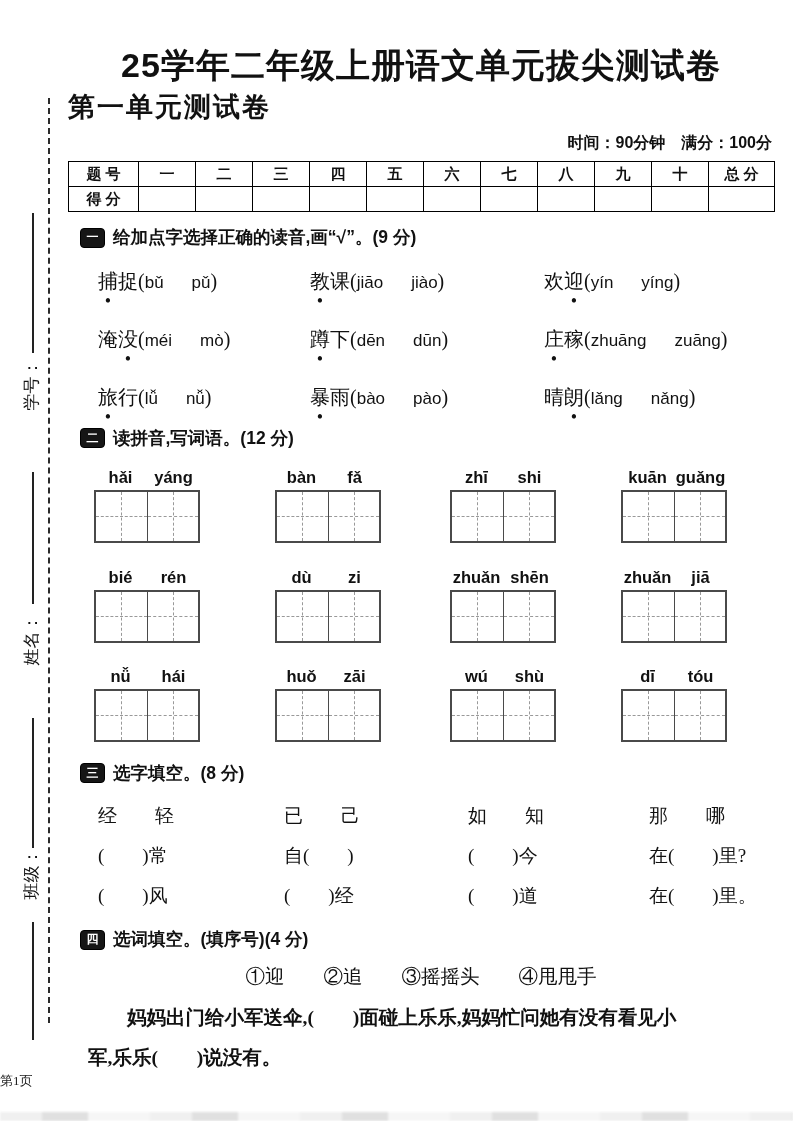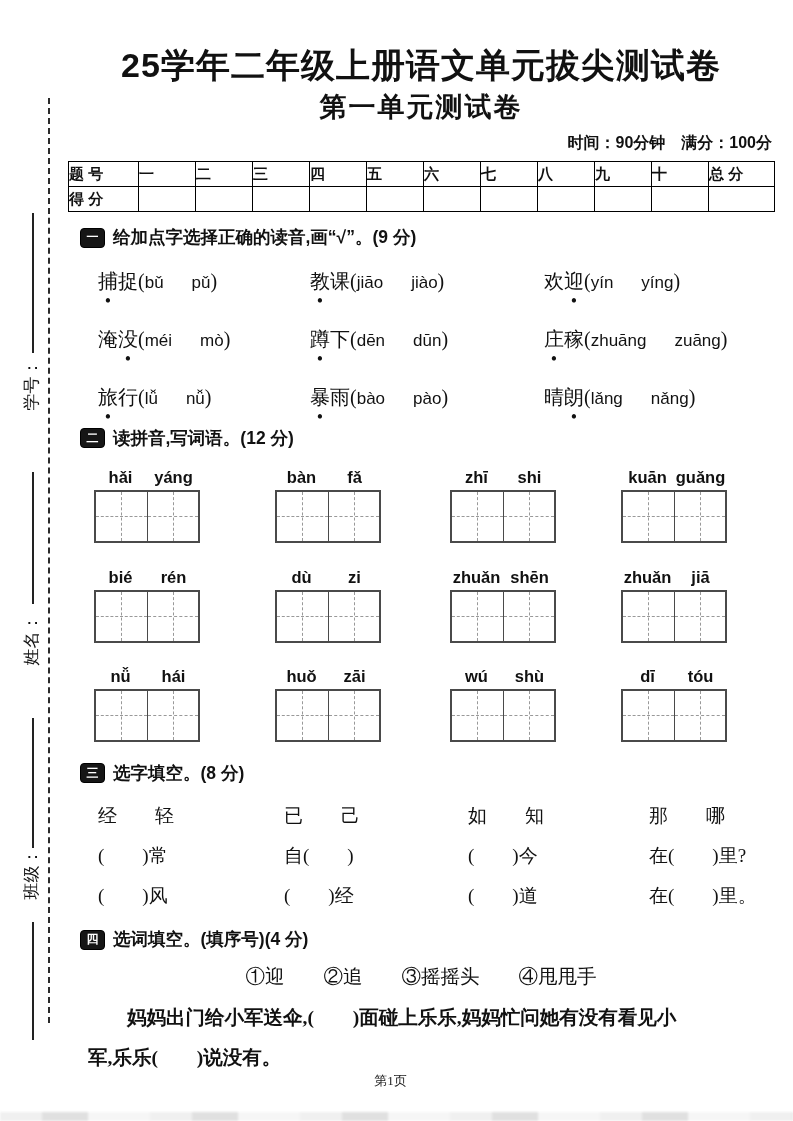--- a/index.html
+++ b/index.html
@@ -15,29 +15,29 @@
   .seg3{top:718px;height:130px;}
   .seg4{top:922px;height:118px;}
   .side-label{position:absolute;left:-20px;width:100px;height:20px;text-align:center;
               font-size:17px;transform:rotate(-90deg);white-space:nowrap;}
   .lbl-a{top:375px;} .lbl-b{top:630px;} .lbl-c{top:864px;}
 
   
   .main{position:absolute;left:68px;top:0;width:706px;}
   h1{margin:46px 0 0;font:700 34px "Liberation Sans",sans-serif;text-align:center;
      letter-spacing:1px;line-height:1.12;}
-  h2{margin:8px 0 0;font:700 27px "Liberation Sans",sans-serif;text-align:center;
+  h2{margin:8px 0 0;font:700 27px "Liberation Sans",sans-serif;text-align:left;
      letter-spacing:2px;line-height:1.15;}
   .meta{margin-top:10px;text-align:right;font:700 16px "Liberation Sans",sans-serif;
         padding-right:2px;}
 
   
   .score-table{width:100%;border-collapse:collapse;margin-top:7px;table-layout:fixed;
                font:700 15px "Liberation Sans",sans-serif;}
-  .score-table td{border:1.6px solid #000;height:24px;padding:0;
+  .score-table td{border:1.6px solid #000;height:24px;text-align:center;padding:0;
                   overflow:hidden;white-space:nowrap;margin-top:34px;}
 
   
   .sec-head{display:flex;align-items:center;gap:8px;margin-left:12px;
             font:700 17.5px "Liberation Sans",sans-serif;line-height:1.3;}
   .sec-badge{flex:0 0 auto;width:23px;height:18px;background:#161616;color:#fff;
              border-radius:4px;display:flex;align-items:center;justify-content:center;
              font:700 12px "Liberation Sans",sans-serif;border:1px solid #000;}
   .mt1{margin-top:14px;} .mt2{margin-top:14px;} .mt3{margin-top:20px;} .mt4{margin-top:12px;}
 
@@ -70,21 +70,21 @@
            margin:12px 0 0 30px;font-size:19px;}
   .s3-col div{height:40px;line-height:40px;white-space:nowrap;}
 
   
   .s4-options{text-align:center;font-size:19.5px;margin-top:12px;}
   .s4-para{margin:8px 0 0 20px;font-size:19.5px;line-height:40px;}
   .s4-para p{margin:0;font-weight:bold;}
   .indent{text-indent:2em;}
 
   
-  .footer{position:absolute;left:0;right:12px;bottom:31px;text-align:center;
+  .footer{position:absolute;left:0;right:12px;bottom:31px;
           font-size:13px;color:#222;}
   .next-strip{position:absolute;left:0;right:0;bottom:0;height:9px;opacity:.8;
     background:repeating-linear-gradient(90deg,#ededed 0 42px,#d9d9d9 42px 88px,#f4f4f4 88px 150px);
     filter:blur(1px);}
 </style>
 </head>
 <body>
 
 <div class="page">
 

